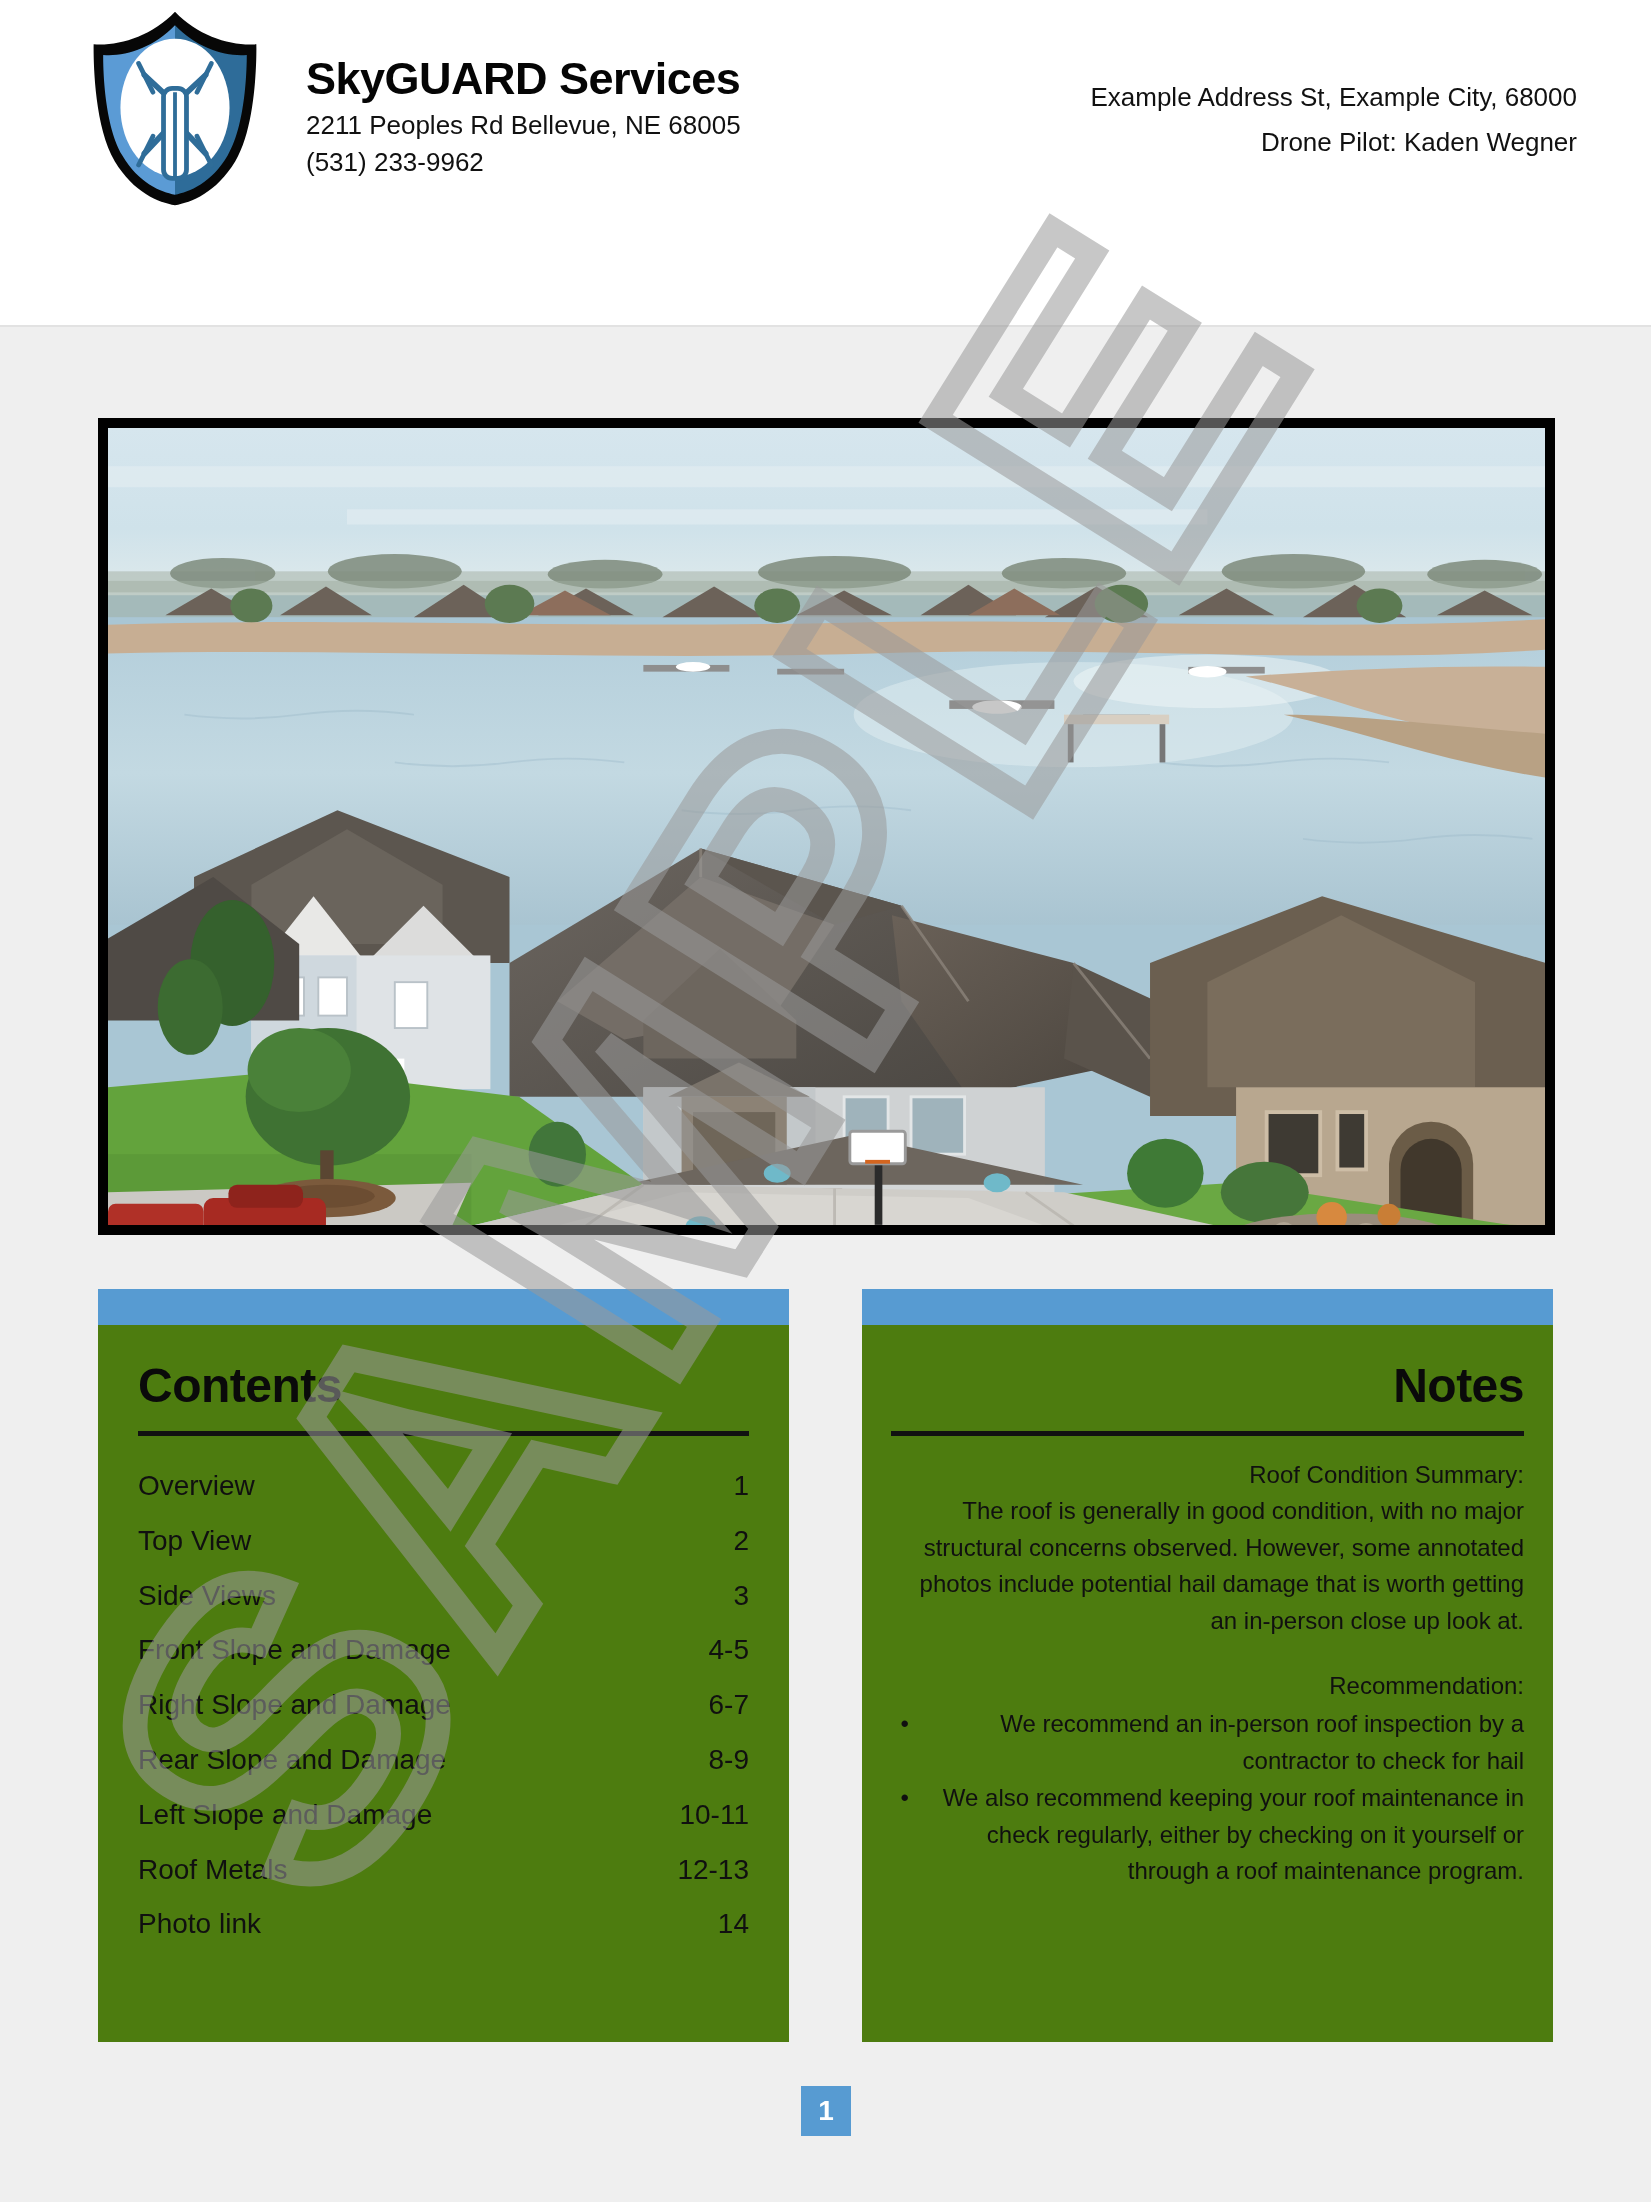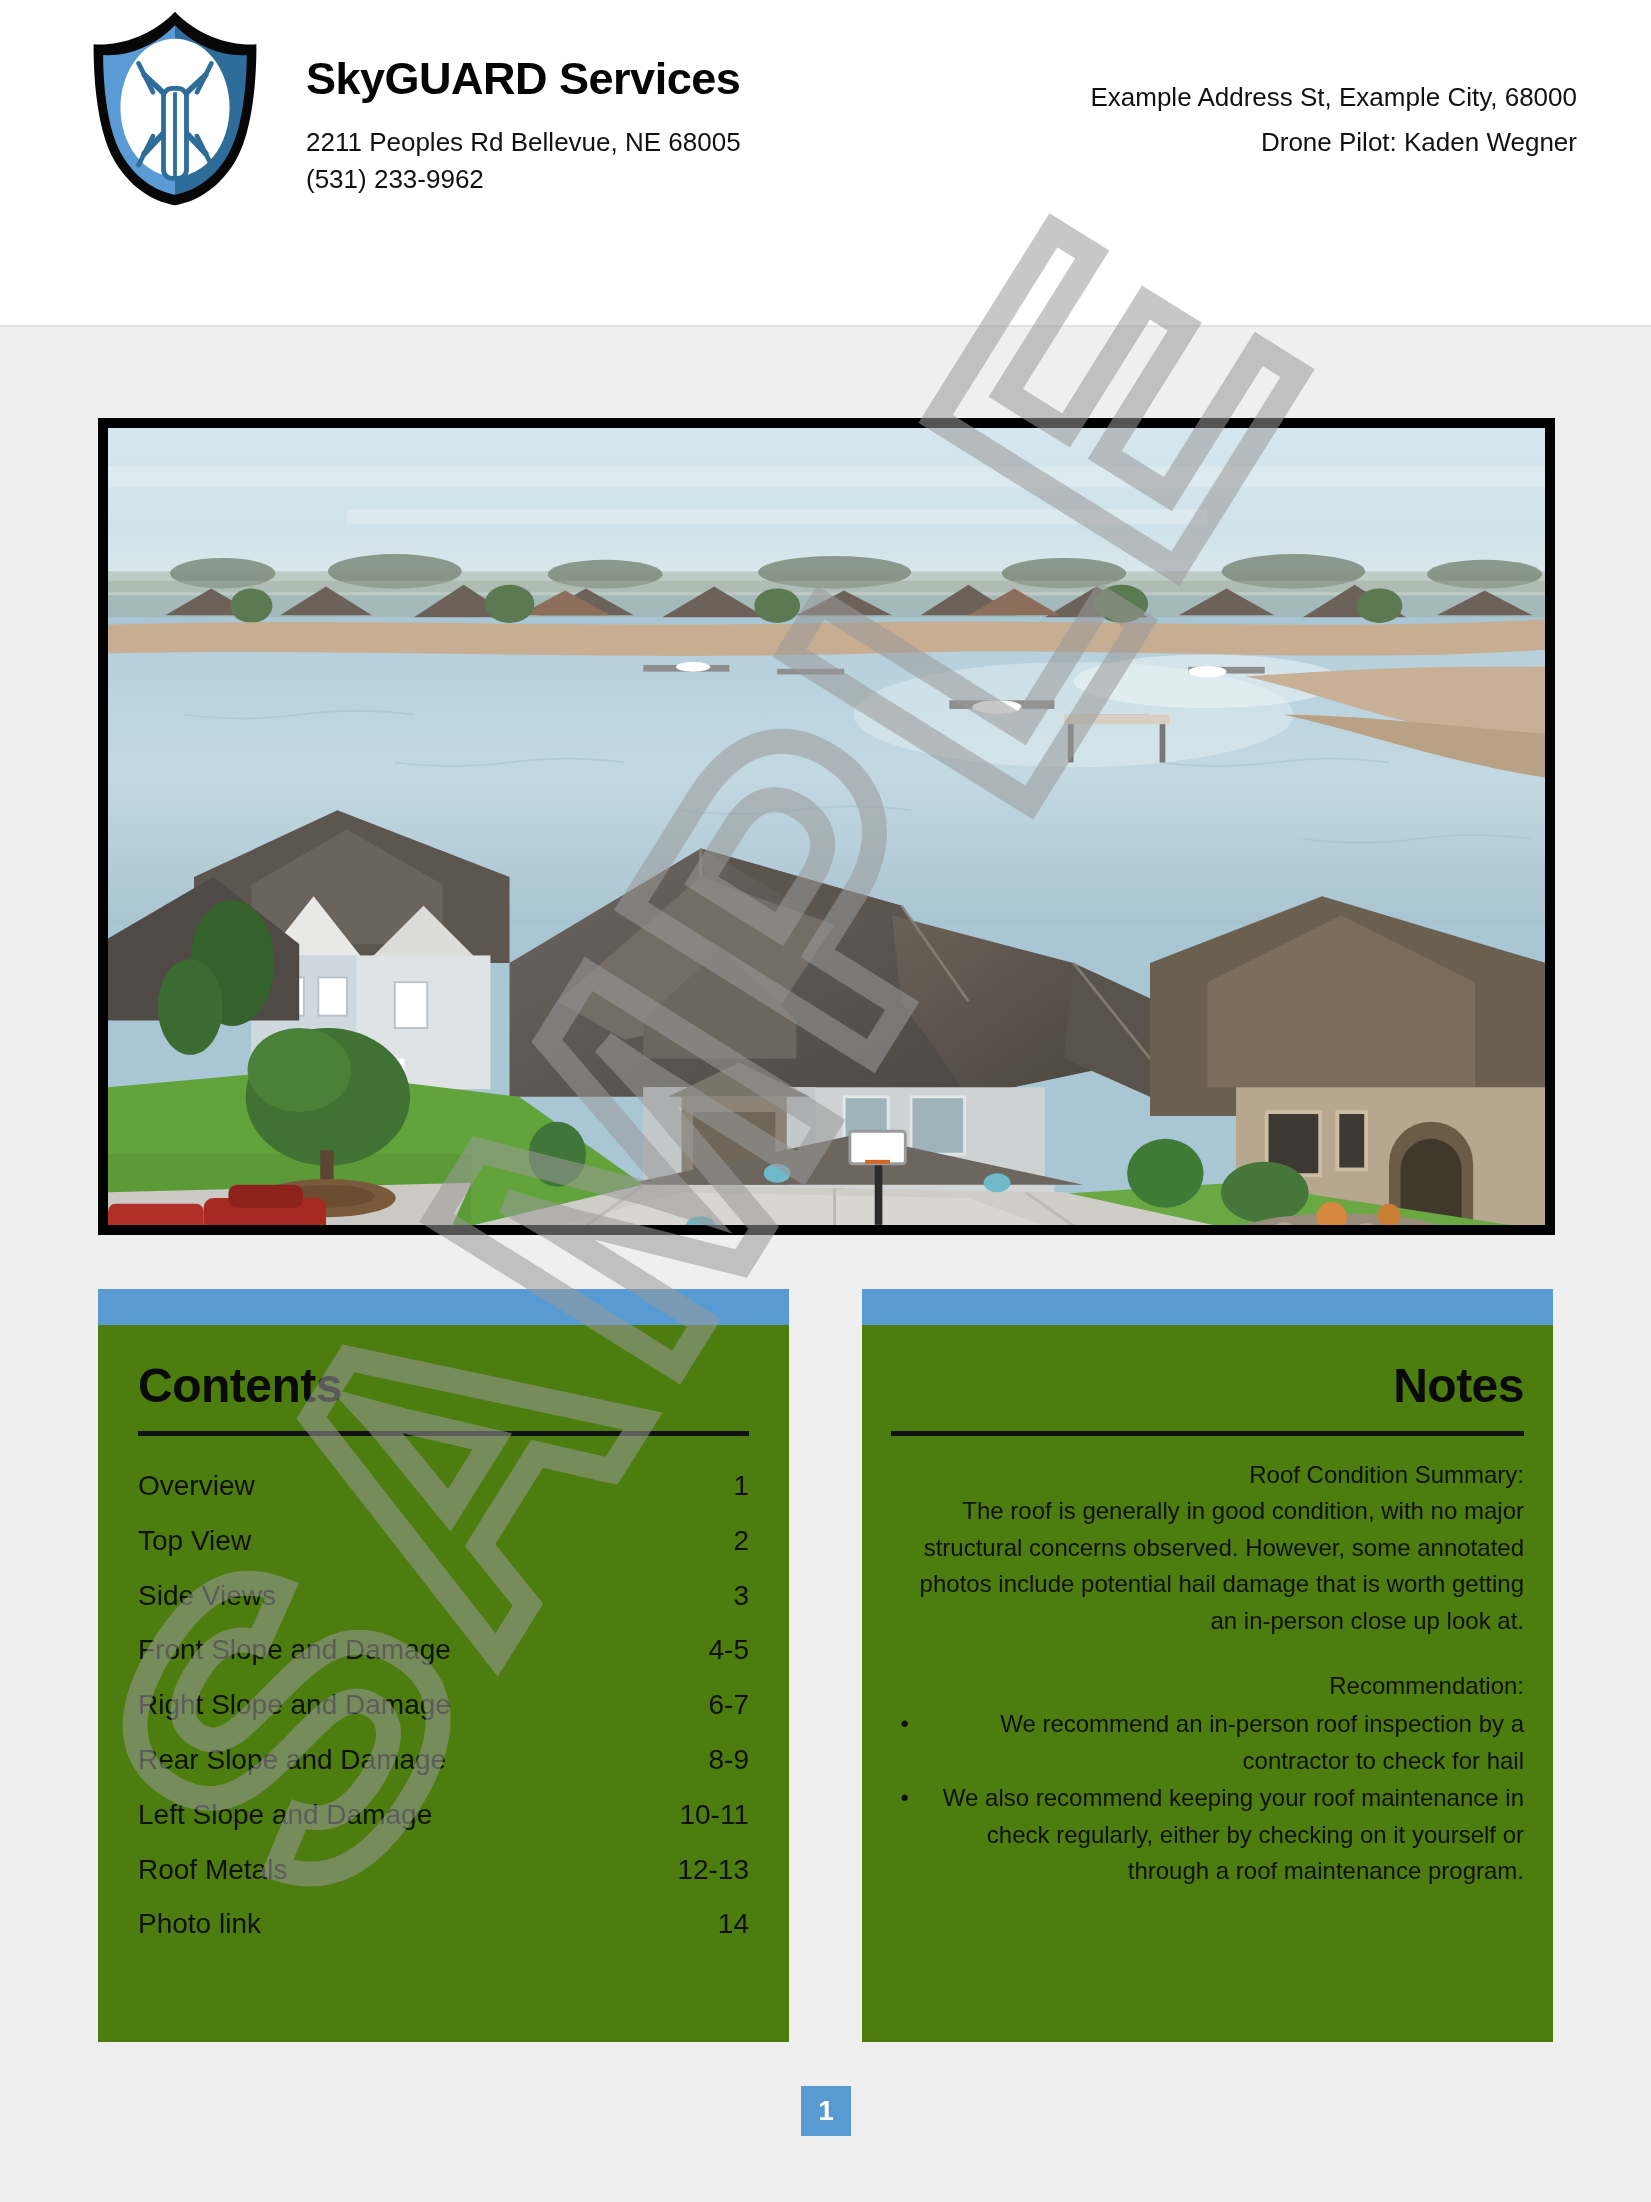--- a/index.html
+++ b/index.html
@@ -41,21 +41,21 @@
   }
   .brand-title {
     font-size: 45px;
     font-weight: 700;
     letter-spacing: -0.5px;
     color: #050505;
     line-height: 1.08;
     white-space: nowrap;
   }
   .brand-addr {
-    margin-top: 20px;
+    margin-top: 3px;
     font-size: 26px;
     color: #111111;
     line-height: 1.42;
     white-space: nowrap;
   }
 
   .meta-block {
     position: absolute;
     right: 75px; top: 75px;
     text-align: right;

